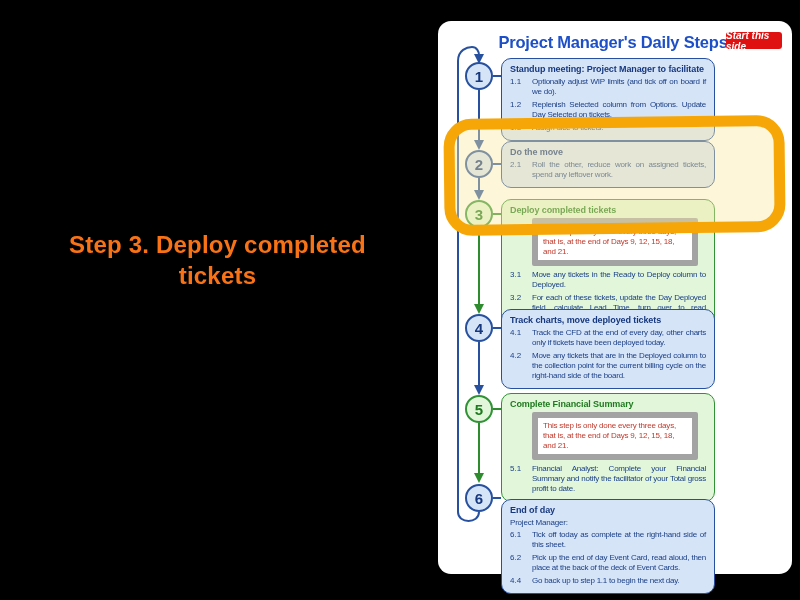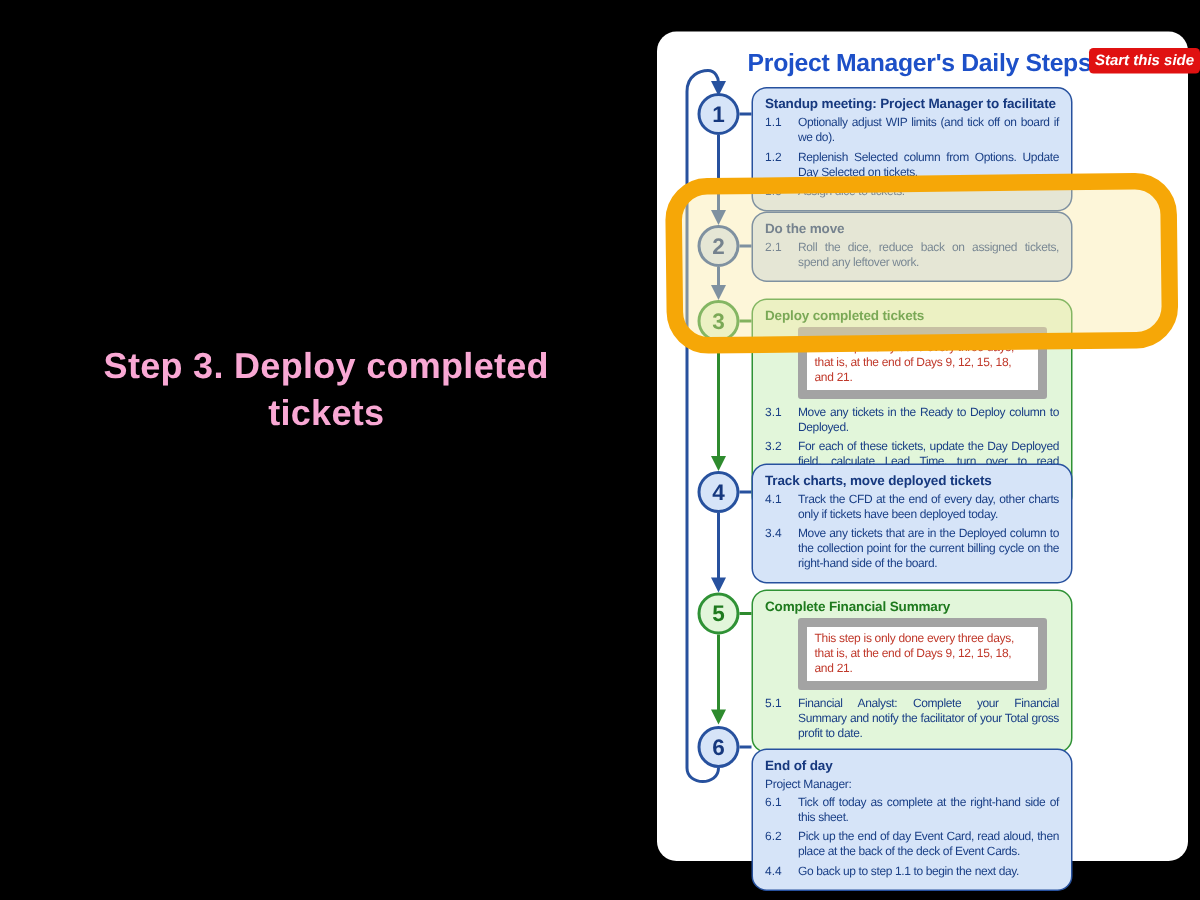--- a/index.html
+++ b/index.html
@@ -1,37 +1,37 @@
 <!DOCTYPE html>
 <html><head>
 <meta charset="utf-8">
 <style>
   * { margin:0; padding:0; box-sizing:border-box; }
   html,body { width:800px; height:600px; background:#000; overflow:hidden;
     font-family:"Liberation Sans", sans-serif; }
 
   .slide-caption {
     position:absolute; left:30px; top:229px; width:375px;
-    color:#f9a8d4; font-size:24px; font-weight:bold; text-align:center;
+    color:#f97316; font-size:24px; font-weight:bold; text-align:center;
     line-height:31px; letter-spacing:0.2px;
   }
 
   .sheet {
     position:absolute; left:438px; top:21px; width:354px; height:553px;
     background:#ffffff; border-radius:13px;
   }
 
   .sheet-title {
     position:absolute; left:55px; top:12px; width:240px;
     color:#1d50c8; font-size:16.5px; font-weight:bold; text-align:center;
     letter-spacing:-0.2px;
   }
 
   .start-badge {
-    position:absolute; left:288px; top:11px; width:74px; height:17px;
+    position:absolute; left:288px; top:11px; width:56px; height:17px;
     background:#e01111; border-radius:3px; color:#ffffff;
     font-size:10px; font-weight:bold; font-style:italic;
     display:flex; align-items:center; justify-content:center;
   }
 
   .flow-svg { position:absolute; left:0; top:0; }
 
   .circle {
     position:absolute; left:27px; width:28px; height:28px; border-radius:50%;
     display:flex; align-items:center; justify-content:center;
@@ -129,21 +129,21 @@
     <div class="item">
       <span class="inum">1.3</span>
       <span class="itxt">Assign dice to tickets.</span>
     </div>
   </div>
 
   <div class="stepbox" style="top:120px; min-height:45px">
     <h3>Do the move</h3>
     <div class="item">
       <span class="inum">2.1</span>
-      <span class="itxt">Roll the dice, reduce back on assigned tickets, spend any leftover work.</span>
+      <span class="itxt">Roll the other, reduce work on assigned tickets, spend any leftover work.</span>
     </div>
   </div>
 
   <div class="stepbox green" style="top:178px; min-height:95px">
     <h3>Deploy completed tickets</h3>
     <div class="notebox">This step is only done every three days, that is, at the end of Days 9, 12, 15, 18, and 21.</div>
     <div class="item">
       <span class="inum">3.1</span>
       <span class="itxt">Move any tickets in the Ready to Deploy column to Deployed.</span>
     </div>
@@ -153,21 +153,21 @@
     </div>
   </div>
 
   <div class="stepbox" style="top:288px; min-height:70px">
     <h3>Track charts, move deployed tickets</h3>
     <div class="item">
       <span class="inum">4.1</span>
       <span class="itxt">Track the CFD at the end of every day, other charts only if tickets have been deployed today.</span>
     </div>
     <div class="item">
-      <span class="inum">3.4</span>
+      <span class="inum">4.2</span>
       <span class="itxt">Move any tickets that are in the Deployed column to the collection point for the current billing cycle on the right-hand side of the board.</span>
     </div>
   </div>
 
   <div class="stepbox green" style="top:372px; min-height:74px">
     <h3>Complete Financial Summary</h3>
     <div class="notebox">This step is only done every three days, that is, at the end of Days 9, 12, 15, 18, and 21.</div>
     <div class="item">
       <span class="inum">5.1</span>
       <span class="itxt">Financial Analyst: Complete your Financial Summary and notify the facilitator of your Total gross profit to date.</span>

